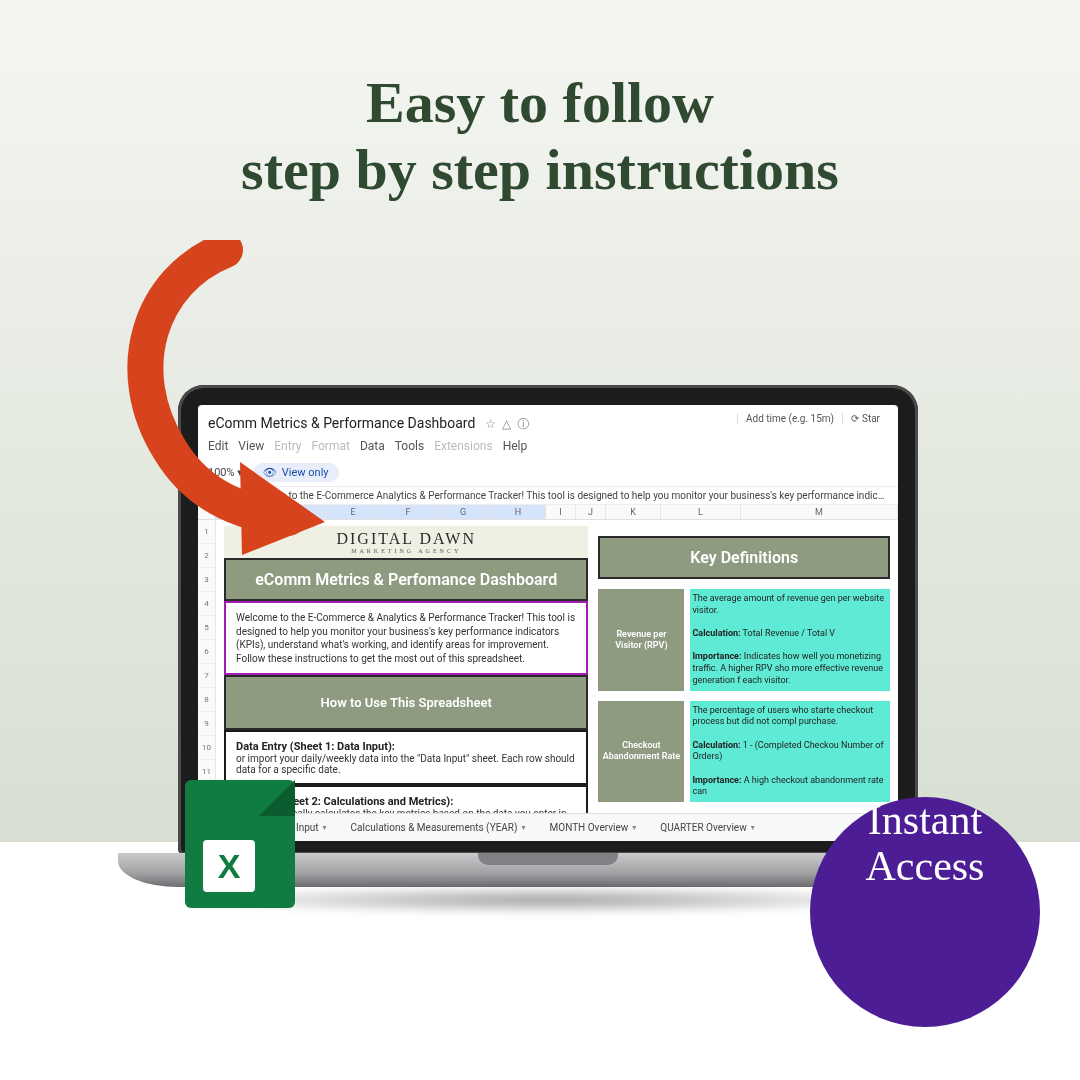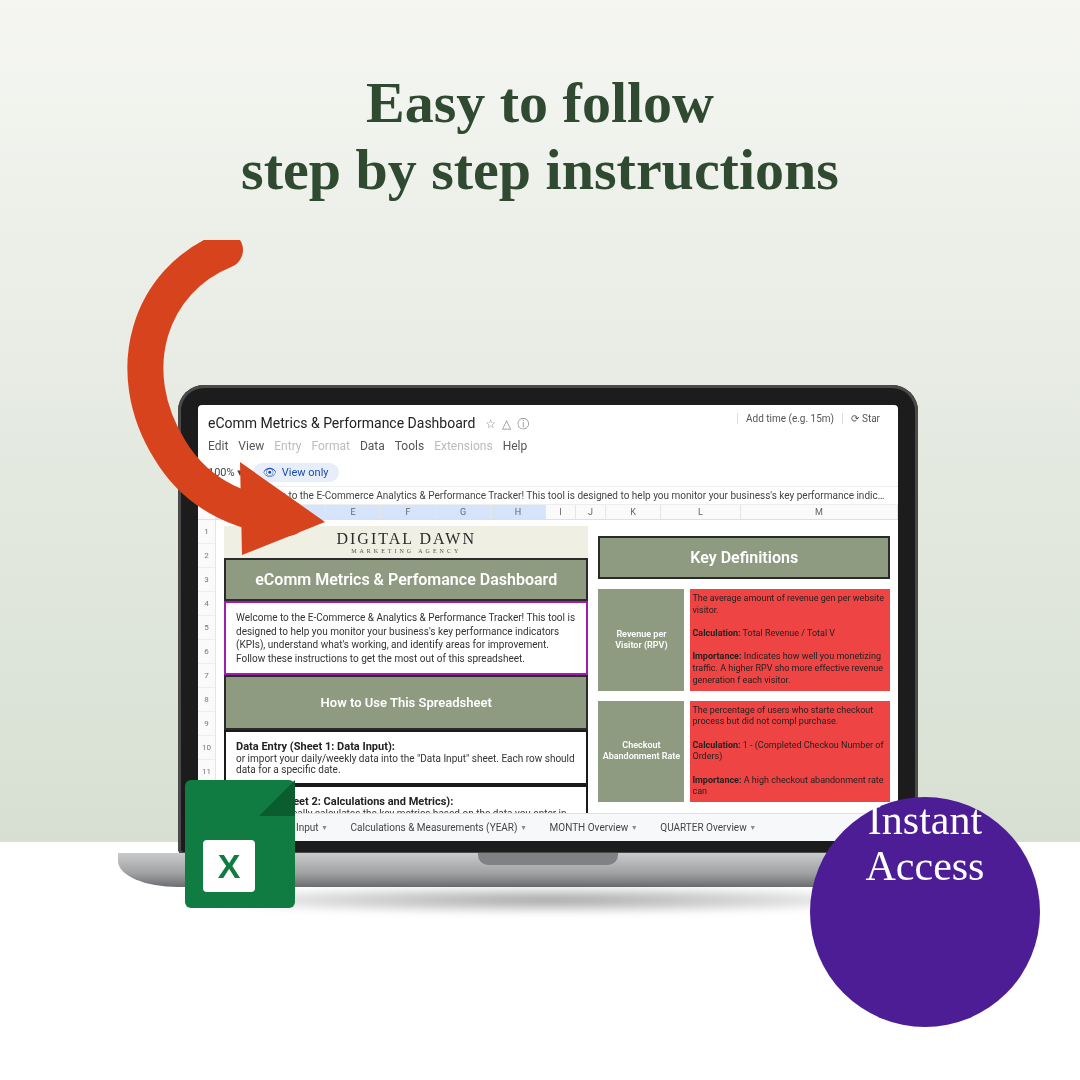--- a/index.html
+++ b/index.html
@@ -117,21 +117,21 @@
   .welcome {
     border:2px solid #a21caf; background:#fff; padding:8px 10px;
     font-size:10px; color:#333; line-height:1.35;
   }
   .step-title { font-weight:700; font-size:11px; color:#222;}
   .step-body  { font-size:10px; color:#333;}
   .blackbox { border:2px solid #1a1a1a; padding:8px 10px; background:#fff;}
   .def-row { display:flex; gap:6px;}
   .def-label { width:86px; background:#8e9b81; color:#fff; font-size:9px; font-weight:600;
     display:flex; align-items:center; justify-content:center; text-align:center; padding:4px; line-height:1.2;}
-  .def-body  { flex:1; font-size:9px; color:#222; background:#ef4444; padding:4px 2px; line-height:1.3;}
+  .def-body  { flex:1; font-size:9px; color:#222; background:#5eead4; padding:4px 2px; line-height:1.3;}
   .def-body b{ font-weight:700; }
   .sheet-tabs {
     position:absolute; bottom:0; left:0; right:0;
     display:flex; gap:4px; padding:4px 8px;
     background:#f7f8fa; border-top:1px solid #e0e0e0;
     font-size:10px; color:#444;
   }
   .tab { padding:4px 10px; border-radius:4px; display:flex; align-items:center; gap:4px;}
   .tab .caret{ font-size:8px; color:#888;}
   .tab.active { background:#dbe7ff; color:#1a4da8; font-weight:600;}

